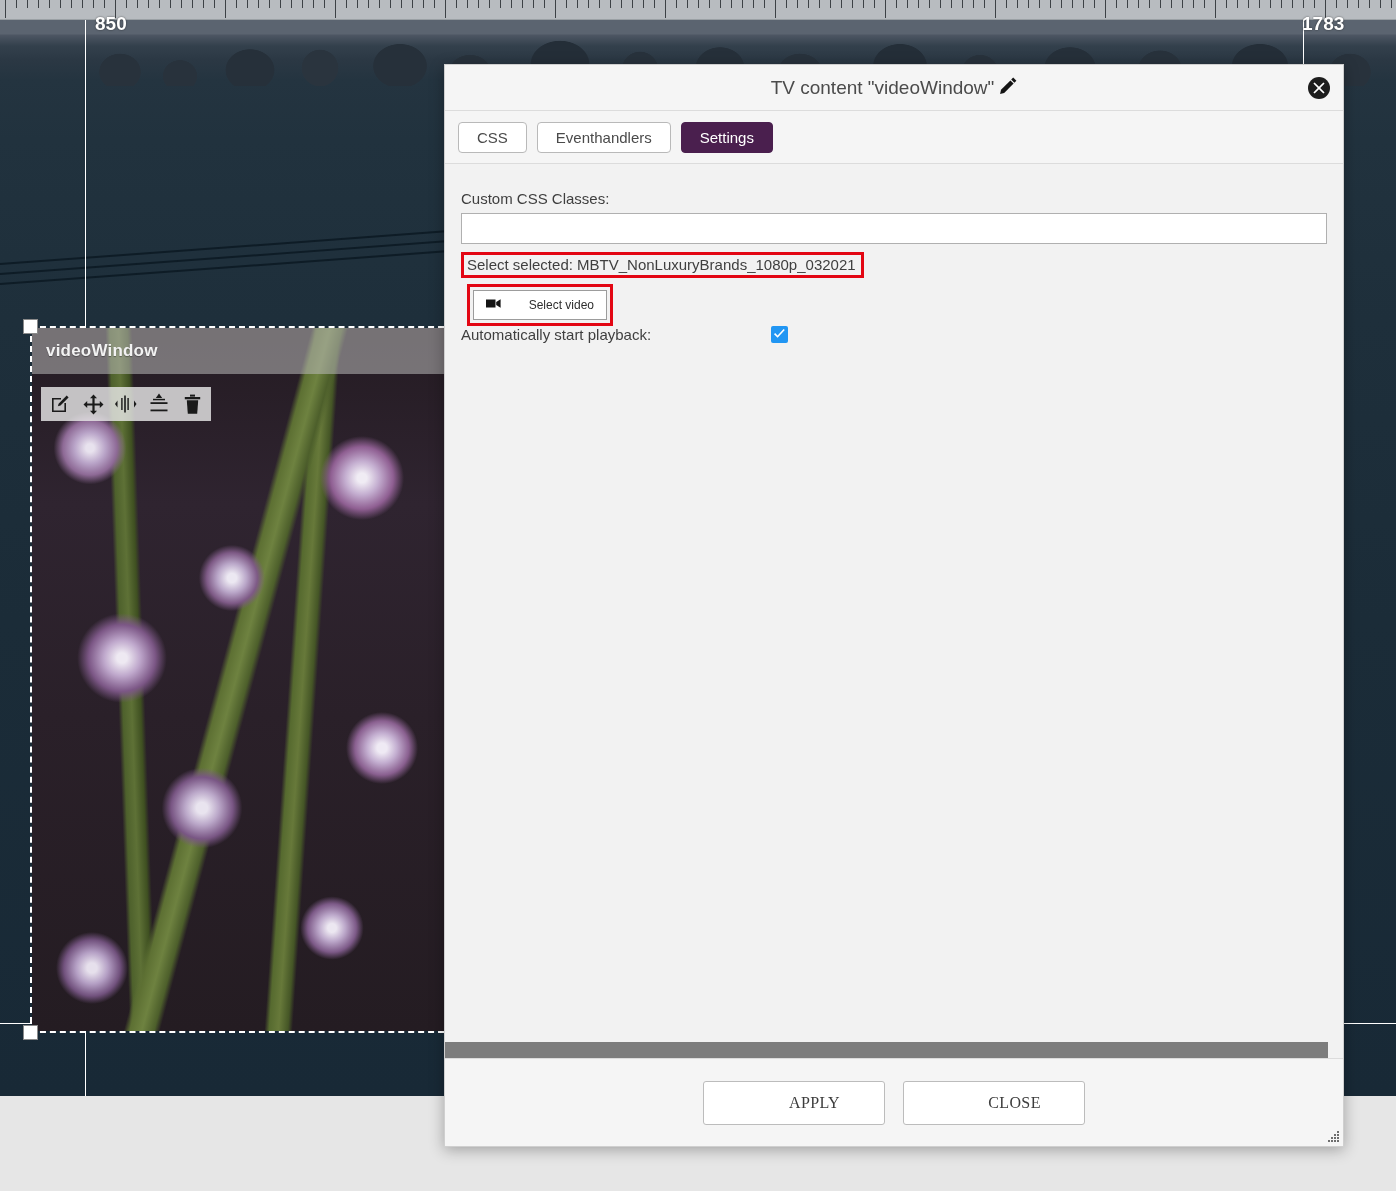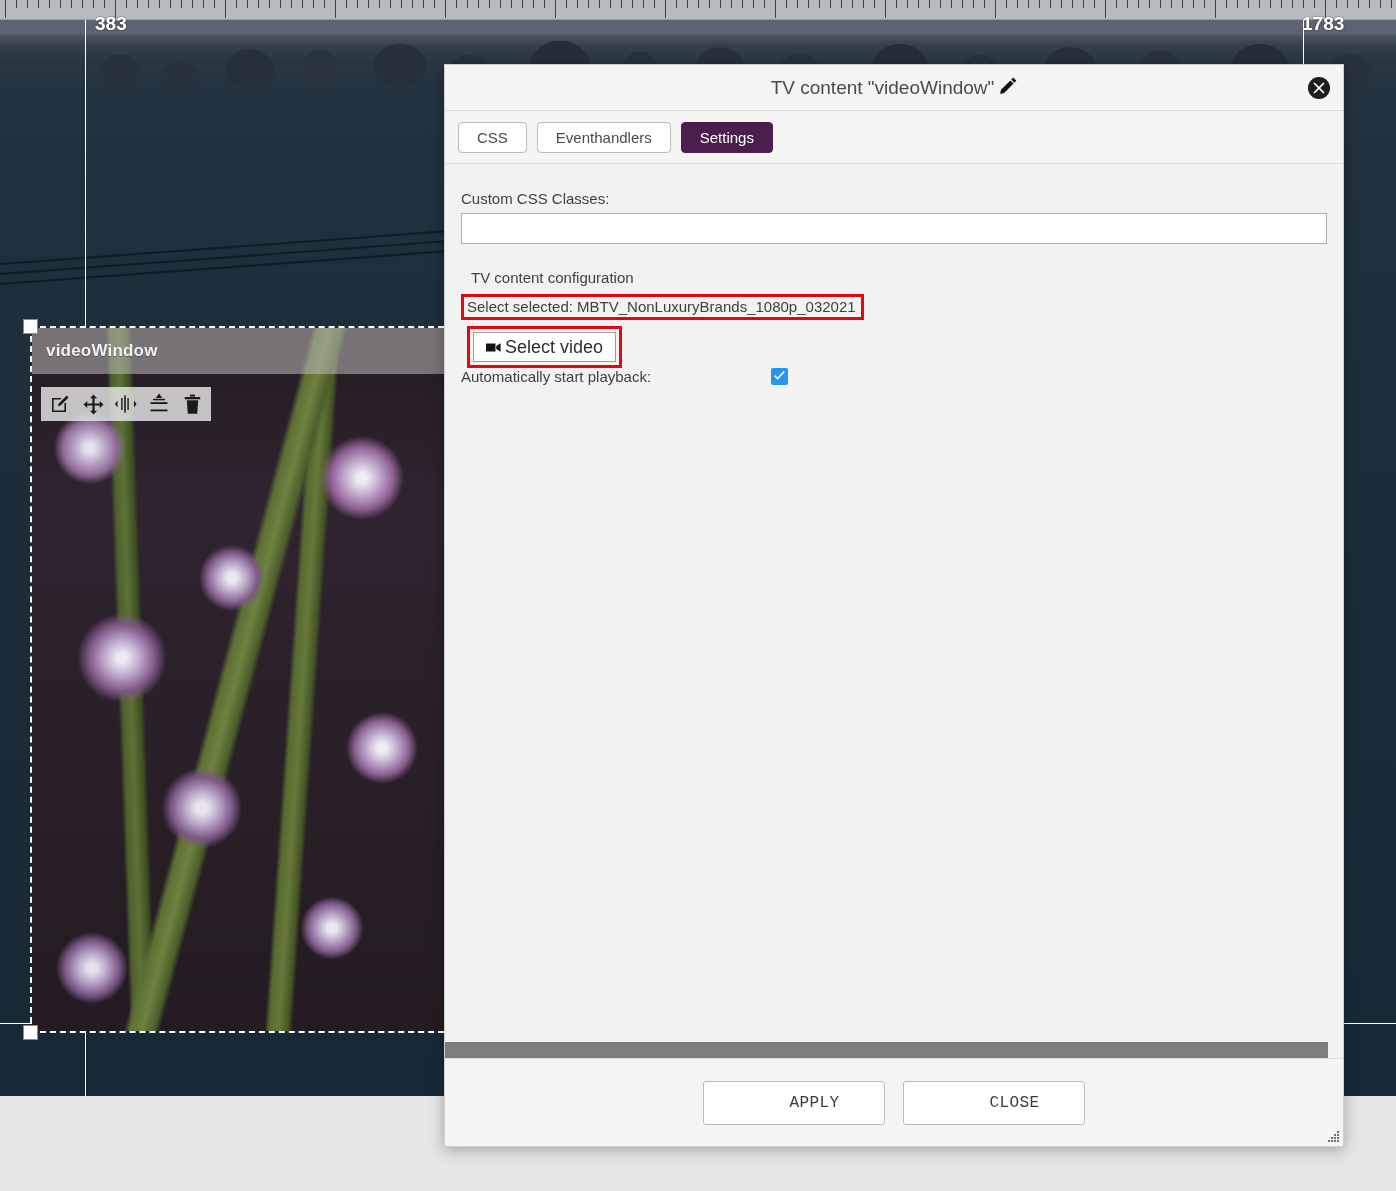--- a/index.html
+++ b/index.html
@@ -279,24 +279,24 @@
   .redbox-btn {
     display: inline-block;
     margin: 6px 0 0 6px;
     padding: 3px;
   }
   .select-video-btn {
     height: 30px;
     min-width: 134px;
     border: 1px solid #9c9c9c;
     background: #ffffff;
-    font-size: 18px;
+    font-size: 12px;
     color: #2e2e2e;
     display: inline-flex; align-items: center; justify-content: space-between;
-    gap: 4px;
+    gap: 24px;
     padding: 0 12px;
     cursor: pointer;
     font-family: "Liberation Sans", sans-serif;
   }
   .checkbox-row {
     display: flex; align-items: center;
   }
   .checkbox-row .cb-label {
     font-size: 15px; color: #3f3f3f;
     width: 310px;
@@ -332,21 +332,21 @@
   .footer-btn {
     min-width: 182px;
     height: 44px;
     border: 1px solid #bcbcbc;
     border-radius: 3px;
     background: #ffffff;
     color: #3c3c3c;
     font-size: 16px;
     letter-spacing: .4px;
     cursor: pointer;
-    font-family: Liberation Mono, monospace;
+    font-family: Liberation Serif, serif;
     padding-left: 47px;
   }
   .resize-grip {
     position: absolute; right: 3px; bottom: 3px;
     width: 13px; height: 13px;
   }
 
   .bottom-strip {
     position: absolute;
     left: 0; bottom: 0; width: 1396px; height: 95px;
@@ -543,21 +543,21 @@
       <div class="tick minor" style="left: 1303px;"></div>
       <div class="tick minor" style="left: 1314px;"></div>
       <div class="tick major" style="left: 1325px;"></div>
       <div class="tick minor" style="left: 1336px;"></div>
       <div class="tick minor" style="left: 1347px;"></div>
       <div class="tick minor" style="left: 1358px;"></div>
       <div class="tick minor" style="left: 1369px;"></div>
       <div class="tick minor" style="left: 1380px;"></div>
       <div class="tick minor" style="left: 1391px;"></div>
     </div>
-  <div class="guide-label" style="left:95px; top:13px;">383</div>
+  <div class="guide-label" style="left:95px; top:13px;">850</div>
   <div class="guide-label" style="left:1302px; top:13px;">1783</div>
 
   <div class="bottom-strip"></div>
 
   <div class="dialog">
 
     <div class="dlg-titlebar">
       <div class="dlg-title">
         <span>TV content "videoWindow"</span>
         <span class="pencil-icon">
@@ -579,21 +579,20 @@
       <div class="tab">CSS</div>
       <div class="tab">Eventhandlers</div>
       <div class="tab active">Settings</div>
     </div>
 
     <div class="dlg-body">
 
       <div class="field-label">Custom CSS Classes:</div>
       <input class="text-input" type="text" value="" style="">
 
-      <div class="section-title">TV content configuration</div>
 
 
       <div>
         <span class="redbox redbox-sel">Select selected: MBTV_NonLuxuryBrands_1080p_032021</span>
       </div>
 
       <div>
         <span class="redbox redbox-btn">
           <button class="select-video-btn">
             <span>

